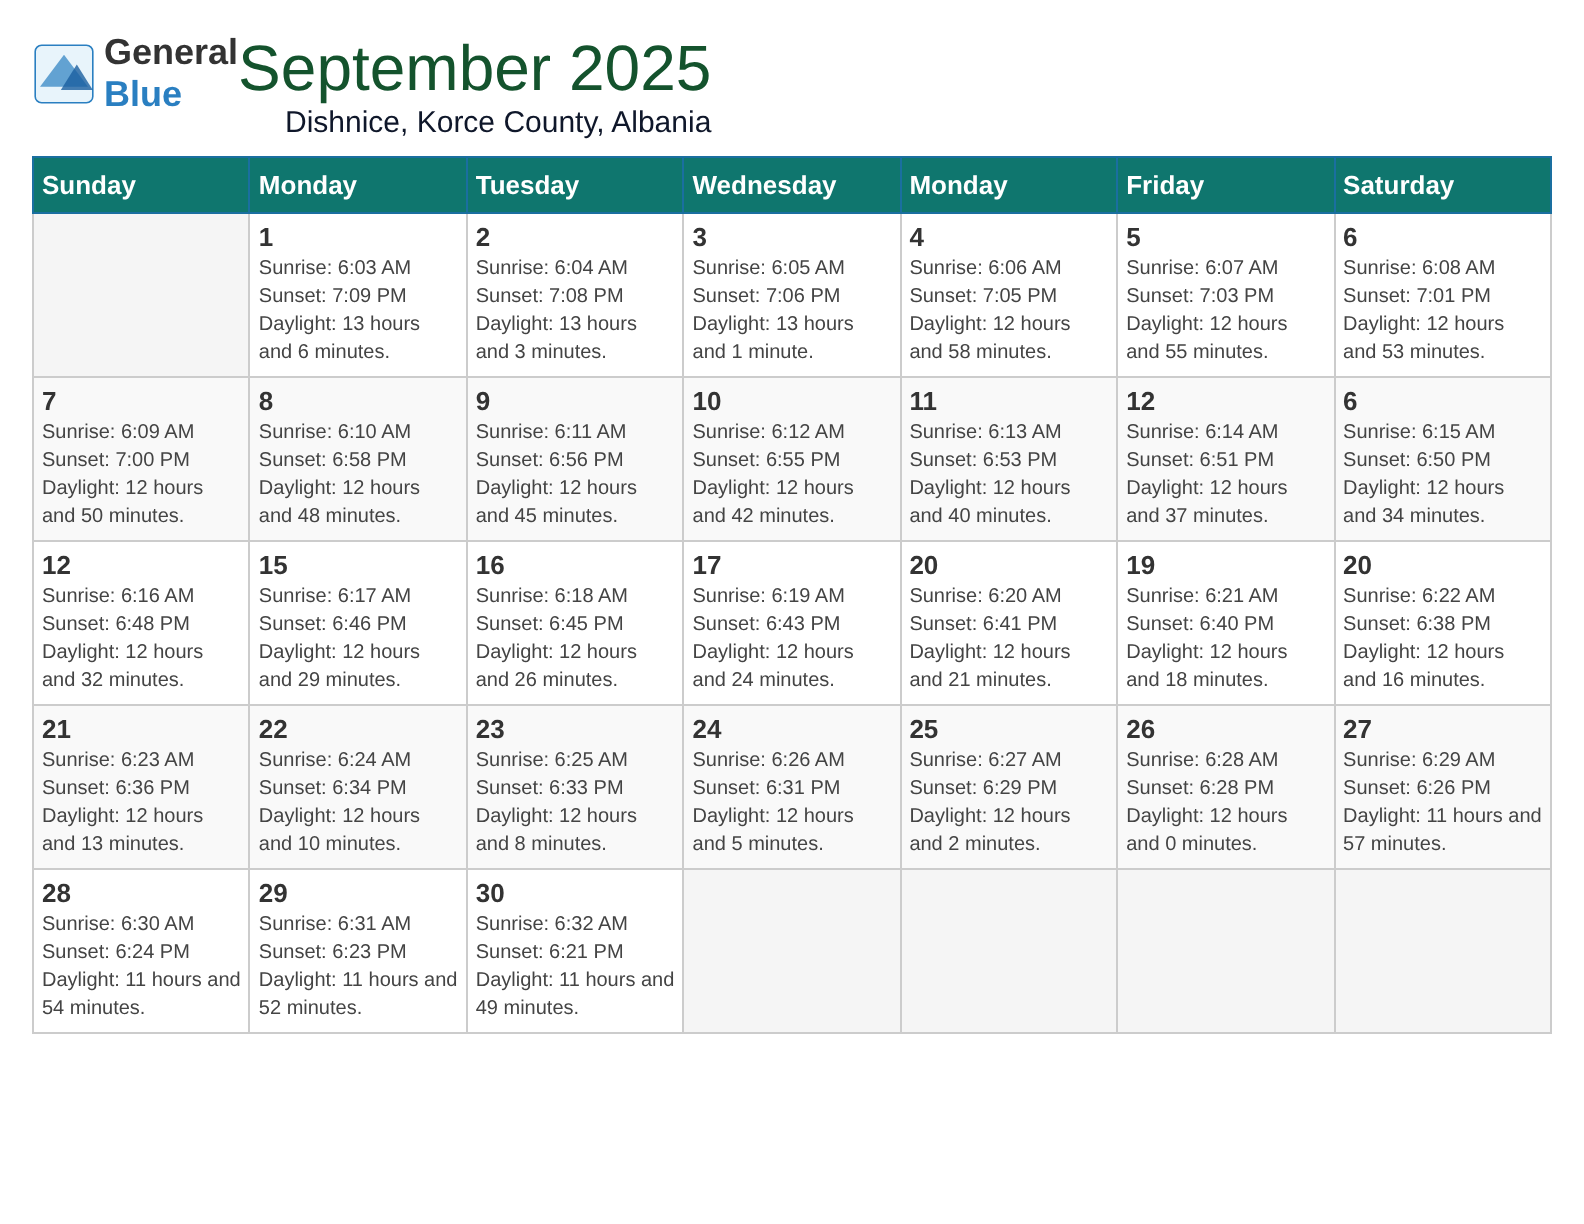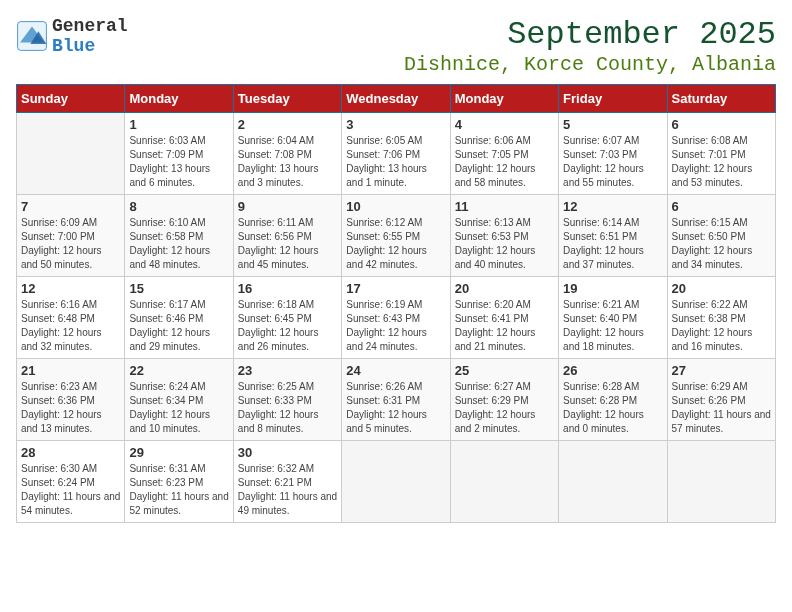--- a/index.html
+++ b/index.html
@@ -5,53 +5,51 @@
     * { box-sizing: border-box; margin: 0; padding: 0; }
     body {
       font-family: Arial, sans-serif;
       background: #fff;
       width: 792px;
       min-height: 612px;
       padding: 16px;
     }
     .header {
       display: flex;
-      justify-content: space-between;
       align-items: flex-start;
       margin-bottom: 8px;
-      font-family: Liberation Mono, monospace;
     }
     .logo {
       display: flex;
       align-items: center;
     }
     .logo-icon {
       width: 32px;
       height: 32px;
       margin-right: 4px;
     }
     .title-block {
       text-align: right;
     }
     .month-title {
       font-size: 32px;
       color: #14532d;
       font-weight: normal;
     }
     .subtitle {
-      font-size: 20px;
-      color: #4d7c0f;
+      font-size: 15px;
+      color: #0f172a;
     }
     .calendar {
       width: 100%;
       border-collapse: collapse;
       font-size: 11px;
     }
     .calendar th {
-      background: #b91c1c;
+      background: #0f766e;
       color: #fff;
       padding: 6px 4px;
       text-align: left;
       font-size: 13px;
       font-weight: bold;
       border: 1px solid #1a6fa0;
     }
     .calendar td {
       border: 1px solid #ccc;
       vertical-align: top;

